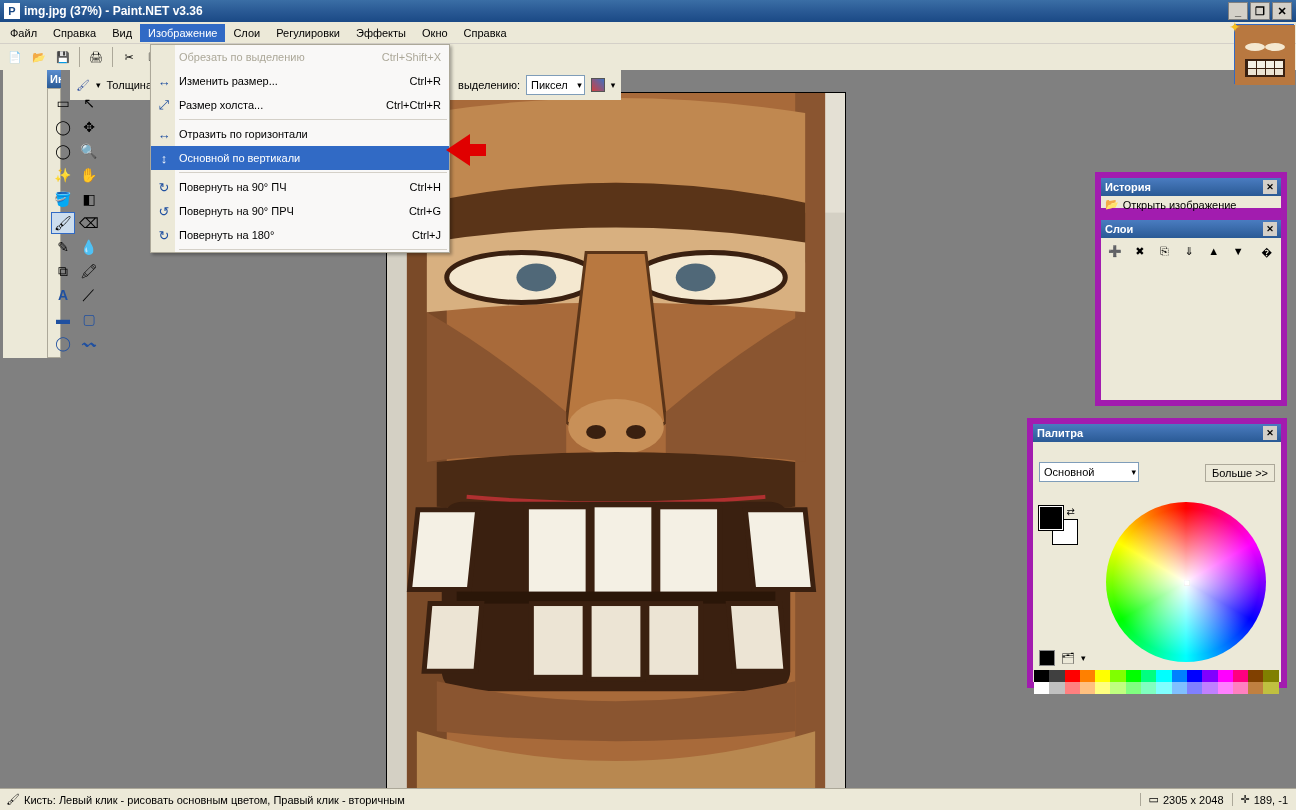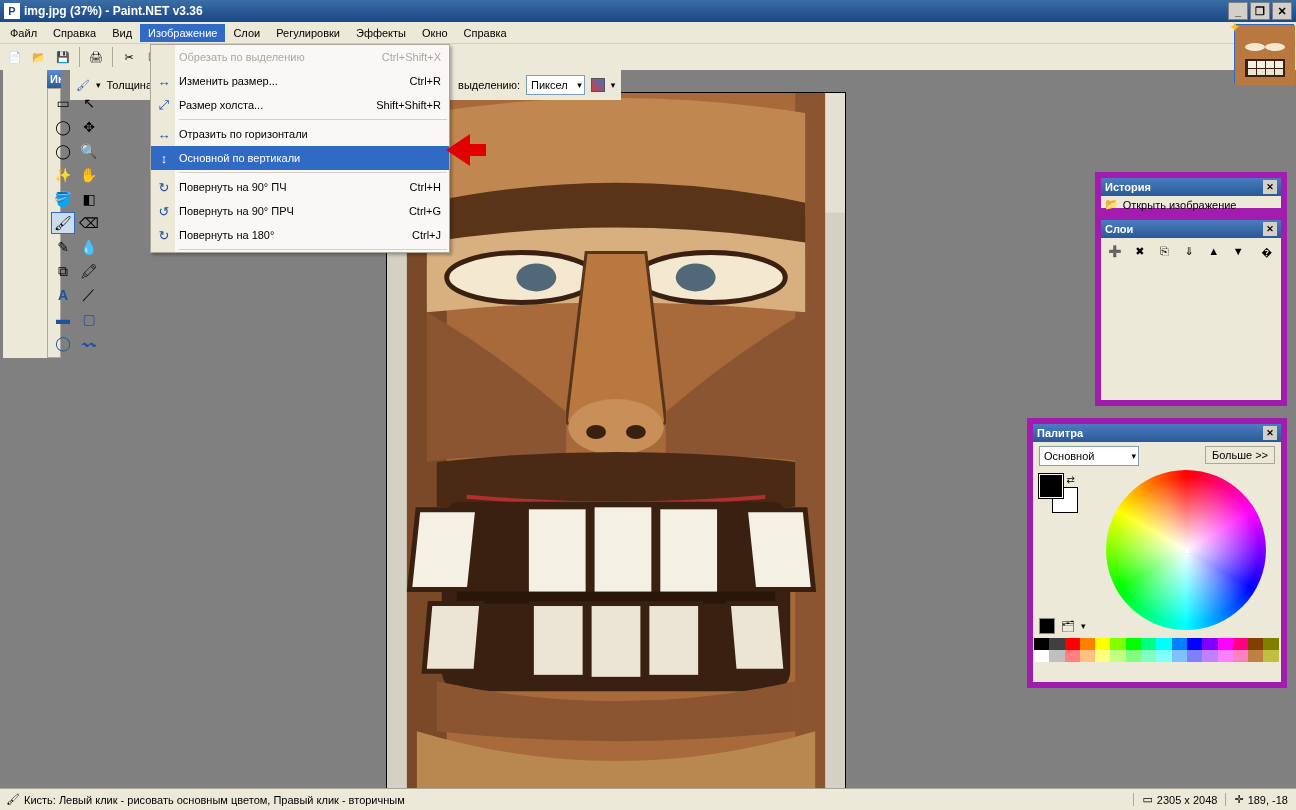--- a/index.html
+++ b/index.html
@@ -63,21 +63,21 @@
 .panel .ptitle .pclose{margin-left:auto;width:14px;height:14px;background:#d4d0c8;color:#000;display:flex;align-items:center;justify-content:center;font-size:9px;cursor:pointer;}
 .history-panel { left:1095px; top:172px; width:192px; height:42px;}
 .history-item{ display:flex; align-items:center; padding:2px 4px; gap:4px;}
 .layers-panel { left:1095px; top:214px; width:192px; height:192px;}
 .layer-list{ height:148px; background:#fff; border:1px solid #aca899; margin:2px; overflow:auto;}
 .layer-item{ display:flex; align-items:center; background:#316ac5; color:#fff; padding:2px 4px; gap:6px;}
 .layer-item input{margin-left:auto;}
 .layer-thumb{width:32px;height:32px;border:1px solid #808080;}
 .layer-btns{display:flex; gap:4px; padding:2px 4px;}
 .palette-panel { left:1027px; top:418px; width:260px; height:270px;}
-.palette-row{ display:flex; align-items:flex-start; gap:6px; padding:4px 6px;}
+.palette-row{ display:flex; align-items:flex-end; gap:6px; padding:20px 6px;}
 .pbtn{ padding:2px 6px; border:1px solid #aca899; background:#ece9d8; cursor:pointer;}
 .color-swatch-main{ width:38px; height:38px; position:relative; margin:4px 6px;}
 .swatch-front{position:absolute;left:0;top:0;width:24px;height:24px;background:#000;border:1px solid #fff;outline:1px solid #000;}
 .swatch-back{position:absolute;right:0;bottom:0;width:24px;height:24px;background:#fff;border:1px solid #fff;outline:1px solid #000;}
 .swap-icon{position:absolute;right:2px;top:0;font-size:10px;}
 .color-wheel{ width:160px;height:160px;border-radius:50%; background:conic-gradient(red,magenta,blue,cyan,lime,yellow,red); position:relative; margin:0 auto;}
 .color-wheel::after{content:"";position:absolute;inset:0;border-radius:50%;background:radial-gradient(circle,#fff 0%,rgba(255,255,255,0) 65%);}
 .color-wheel .cdot{position:absolute;left:78px;top:78px;width:6px;height:6px;border:1px solid #000;background:#fff;}
 .palette-row2{display:flex;align-items:center;gap:6px;padding:2px 6px;}
 .hex-chip{width:16px;height:16px;border:1px solid #888;}
@@ -259,21 +259,21 @@
         <span class="shortcut">Ctrl+Shift+X</span>
       </div>
       <div class="menu-row">
         <span class="micon" style="color: rgb(32, 80, 160);">↔</span>
         <span>Изменить размер...</span>
         <span class="shortcut">Ctrl+R</span>
       </div>
       <div class="menu-row">
         <span class="micon" style="color: rgb(32, 80, 160);">⤢</span>
         <span>Размер холста...</span>
-        <span class="shortcut">Shift+Shift+R</span>
+        <span class="shortcut">Ctrl+Ctrl+R</span>
       </div>
       <div class="menu-sep"></div>
       <div class="menu-row">
         <span class="micon" style="color: rgb(32, 80, 160);">↔</span>
         <span>Отразить по горизонтали</span>
         <span class="shortcut"></span>
       </div>
       <div class="menu-row hover">
         <span class="micon" style="color: rgb(255, 255, 255);">↕</span>
         <span>Основной по вертикали</span>
@@ -423,16 +423,16 @@
     <span>🖌</span>
     <span>Кисть: Левый клик - рисовать основным цветом, Правый клик - вторичным</span>
   </div>
   <div class="status-right">
     <div class="status-seg">
       <span>▭</span>
       <span>2305 x 2048</span>
     </div>
     <div class="status-seg">
       <span>✛</span>
-      <span>189, -18</span>
+      <span>189, -1</span>
     </div>
   </div>
 </div>
 
 </body></html>

